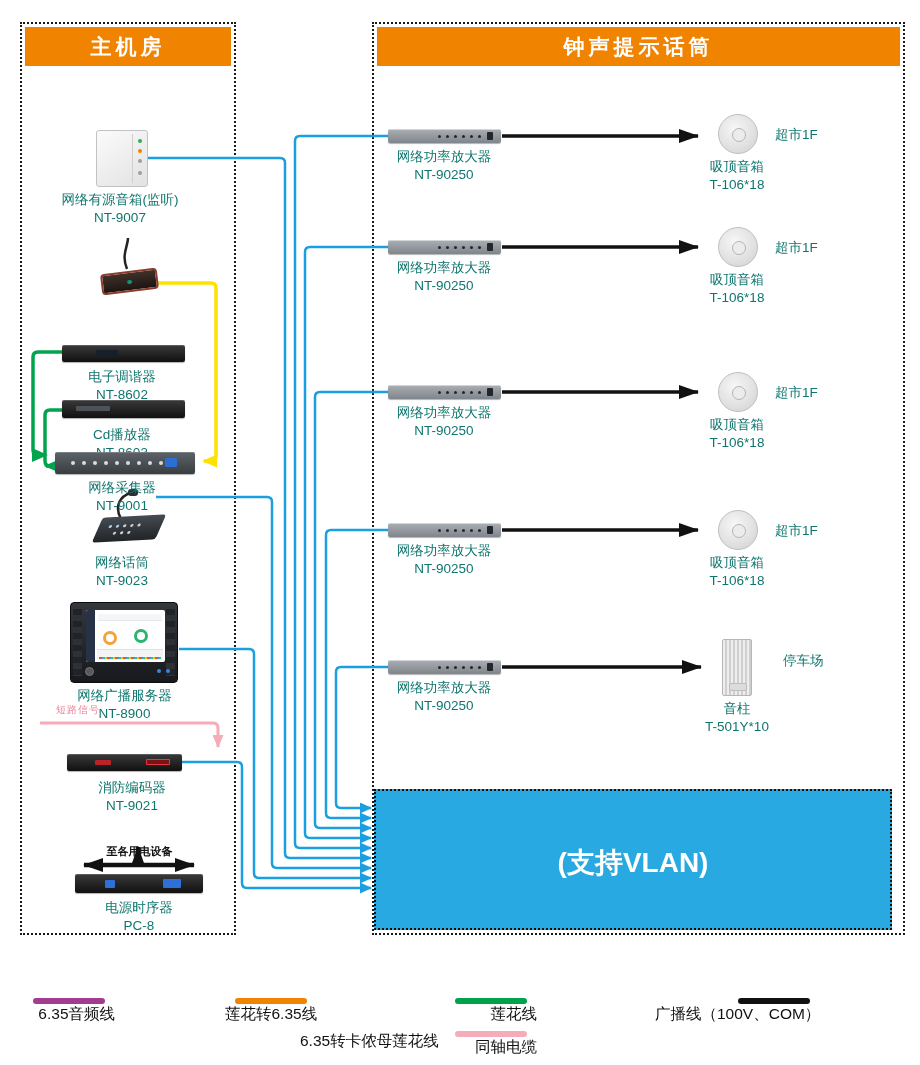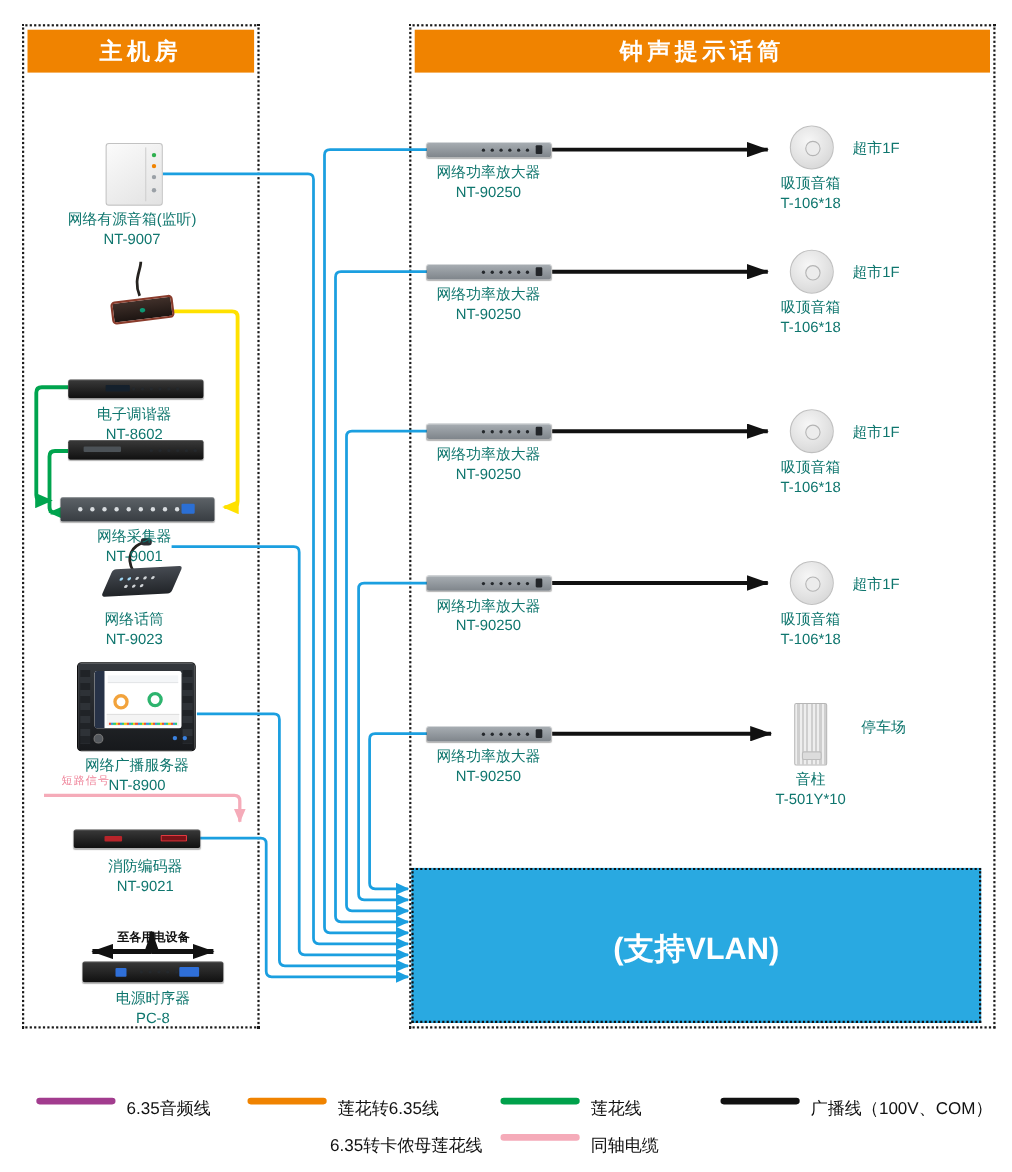--- a/index.html
+++ b/index.html
@@ -83,21 +83,21 @@
     background:#dcdcdc; border:1px solid #bdbdbd; border-radius:2px; }
 
   
   .lanbox { position:absolute; left:374px; top:789px; width:518px; height:141px;
     background:#29a9e1; border:2.5px dotted #101010; display:flex; flex-direction:column;
     align-items:center; justify-content:center; color:#fff; font-weight:bold; }
   .lanbox .l1 { font-size:31px; letter-spacing:2px; }
   .lanbox .l2 { font-size:28px; margin-top:6px; }
 
   
-  .lg-item { position:absolute; display:flex; align-items:flex-start; }
+  .lg-item { position:absolute; display:flex; align-items:flex-end;flex-direction:column; }
   .lg-swatch { width:72px; height:6px; border-radius:3px; margin-right:10px; }
   .lg-label { font-size:15.5px; color:#111; white-space:nowrap; }
 
   .annot-fire { position:absolute; left:56px; top:703px; font-size:10px; color:#ef8298; letter-spacing:1px; }
   .annot-power { position:absolute; left:92px; top:824px; width:95px; text-align:center;
     font-size:11px; font-weight:bold; color:#111;margin-top:20px; }
 
   svg.wires { position:absolute; left:0; top:0; pointer-events:none; }
 </style>
 </head>
@@ -196,20 +196,24 @@
     <i class="seg" style="left:34px; top:5px; width:22px; height:6px; background:#14202c;"></i>
   </div>
   <div class="dlabel" style="left:42px; top:368px; width:160px;">
     <span>电子调谐器</span>
     <span class="model">NT-8602</span>
   </div>
 
   <div class="rack" style="left:62px; top:400px; width:123px; height:18px;">
     <i class="seg" style="left:14px; top:6px; width:34px; height:5px; background:#4c5257;"></i>
     <i class="dotrow small" style="left:74px; top:8px;"></i>
+  </div>
+  <div class="dlabel" style="left:42px; top:426px; width:160px;">
+    <span>Cd播放器</span>
+    <span class="model">NT-8603</span>
   </div>
 
   <div class="rack gray" style="left:55px; top:452px; width:140px; height:22px;">
     <i class="dotrow knobs" style="left:16px; top:9px;"></i>
     <i class="seg" style="right:18px; top:6px; width:12px; height:9px; background:#2b6fd4;"></i>
   </div>
   <div class="dlabel" style="left:42px; top:479px; width:160px;">
     <span>网络采集器</span>
     <span class="model">NT-9001</span>
   </div>

